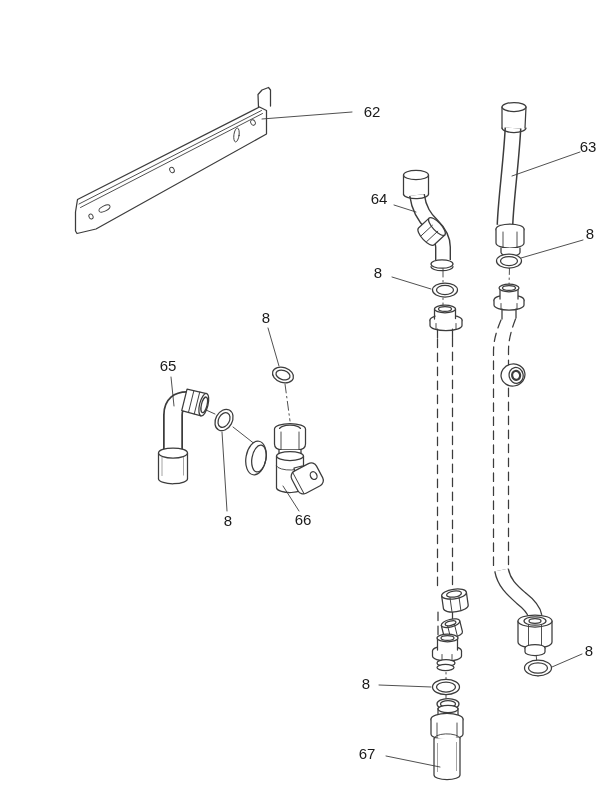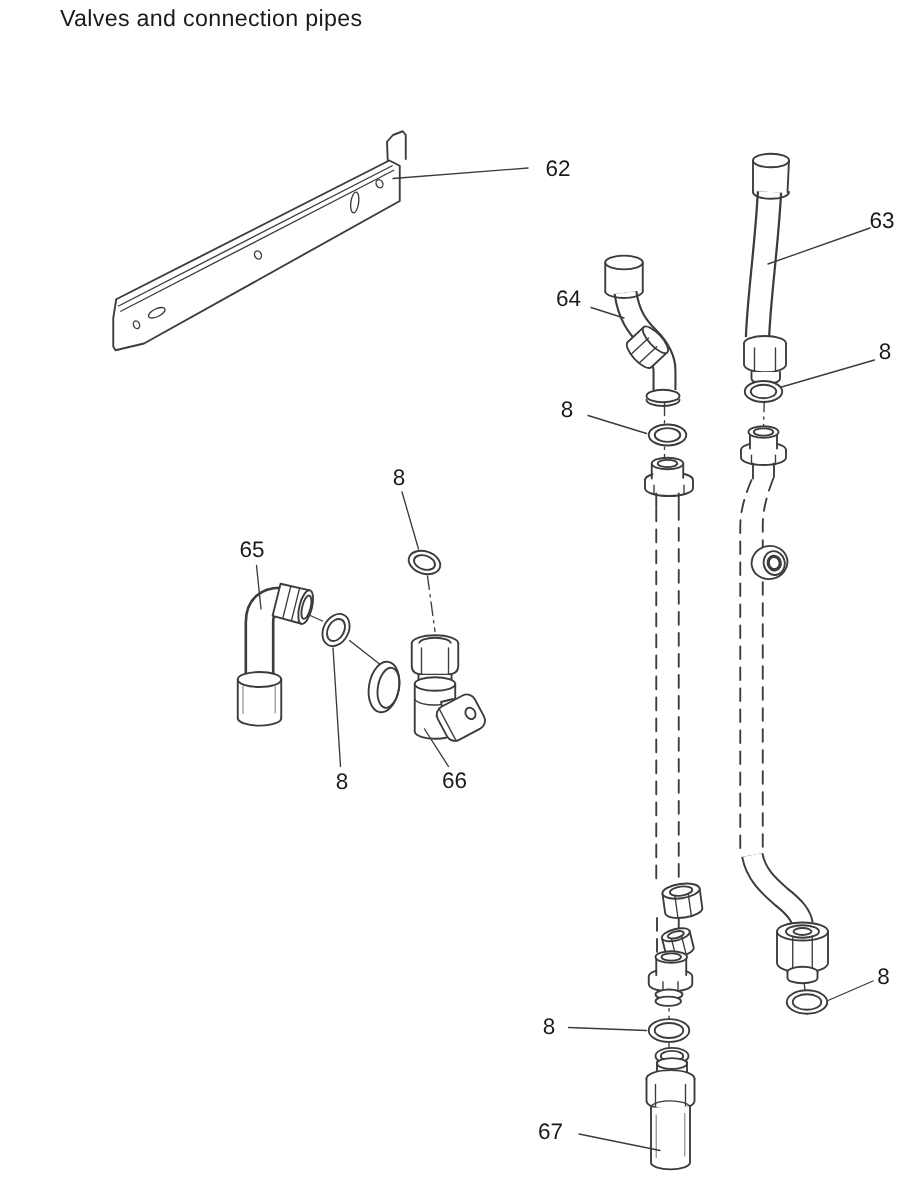--- a/index.html
+++ b/index.html
@@ -17,21 +17,20 @@
   .axis{stroke-dasharray:9 3.5 1.5 3.5;stroke-width:0.9;}
   .shade{stroke:var(--shade);stroke-width:0.9;fill:none;}
   .tubeO{stroke:var(--line);fill:none;stroke-linecap:butt;}
   .tubeI{stroke:#fff;fill:none;stroke-linecap:butt;}
   .lbl{font-family:"Liberation Sans",sans-serif;font-size:15px;fill:var(--text);text-anchor:middle;}
 </style>
 </head>
 <body>
 
 <div class="page">
-  <div class="title">Valves and connection pipes</div>
 
   <svg width="600" height="800" viewBox="0 0 600 800">
 
     <g>
       <path class="s f" d="M258.5,107.5 L258,94.5 L262,90 L268.5,87.5 L270.5,90 L270.5,106"></path>
       <path class="s f" d="M81.5,219.5 L81,204 L85,199 L91.5,197 L93.5,199.5 L93.5,215.5"></path>
       <path class="s f" d="M77.5,199.5 L259.5,107 L266.5,110.5 L266.5,134 L96,229 L77,233.5 L75.5,231 L75.5,212 Z"></path>
       <path class="s thin" d="M79,204 L261.5,110.5"></path>
       <path class="s thin" d="M80.5,207.5 L262.5,113.5"></path>
       <ellipse class="s thin" cx="91" cy="216.5" rx="2" ry="2.6" transform="rotate(-25 91 216.5)"></ellipse>

